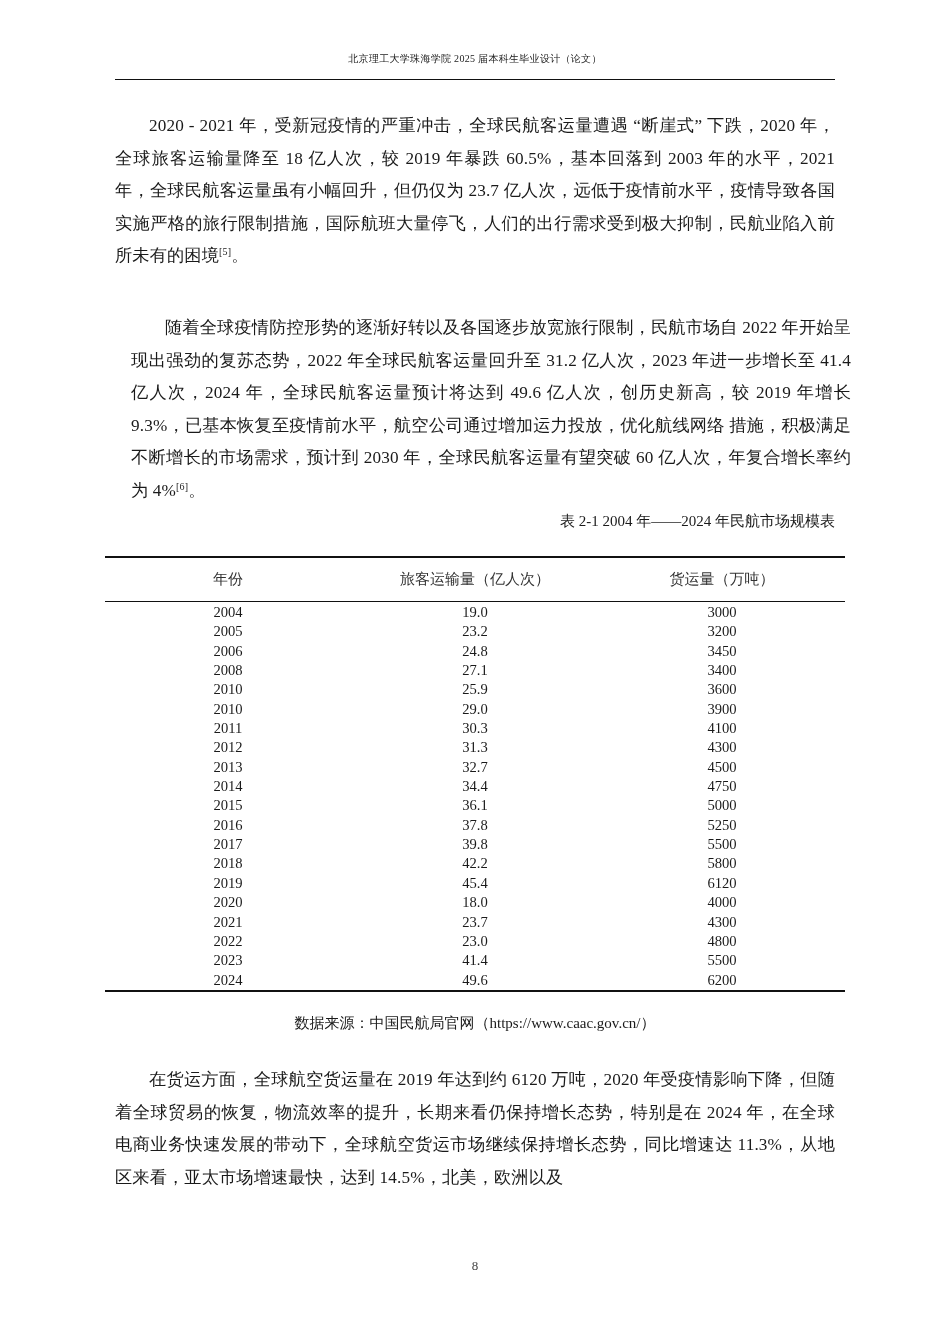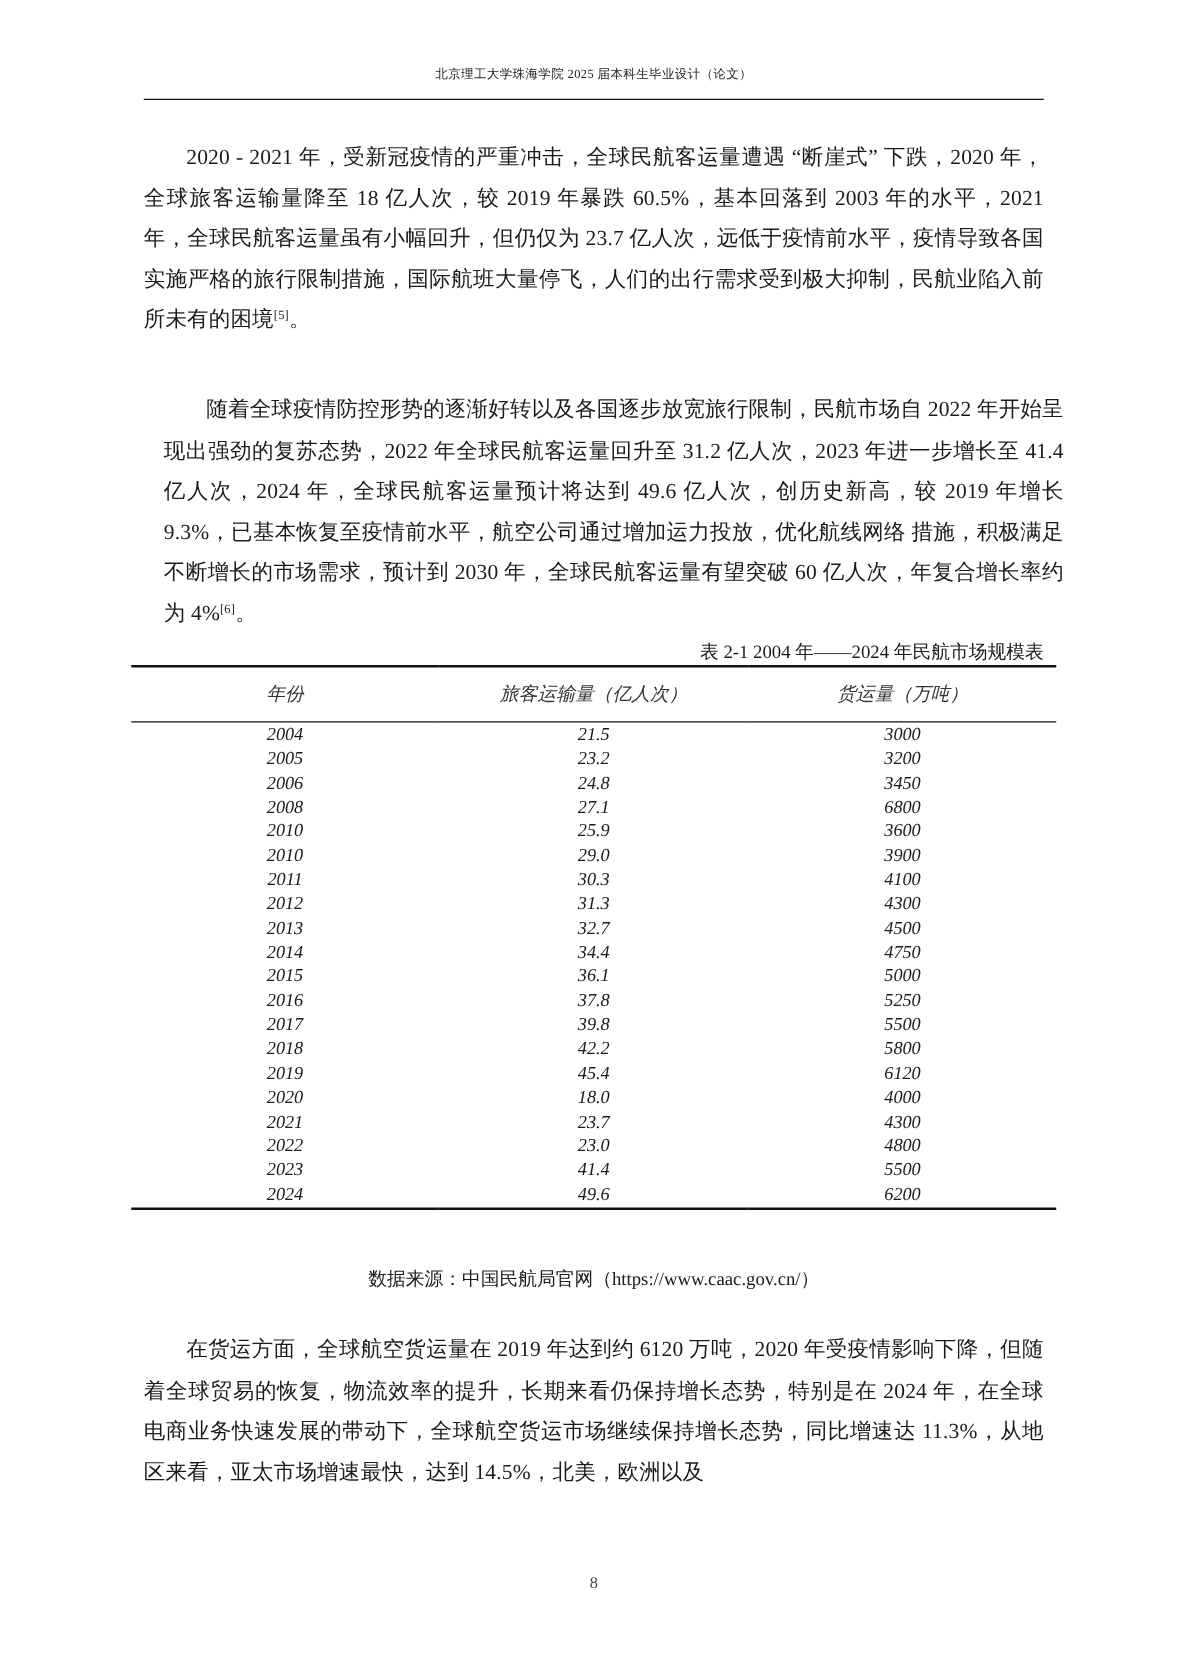--- a/index.html
+++ b/index.html
@@ -20,21 +20,21 @@
     position: absolute; left: 115px; width: 720px;
     font-size: 17.2px; line-height: 32.5px;
     text-indent: 34px; text-align: justify; letter-spacing: 0.15px;
   }
   .para sup { font-size: 10px; vertical-align: 6px; line-height: 0; }
   .caption {
     position: absolute; left: 115px; top: 512px; width: 720px;
     text-align: right; font-size: 15px;
   }
   .table-wrap {
-    position: absolute; left: 105px; top: 532px; width: 740px; font-style: italic;
+    position: absolute; left: 105px; top: 556px; width: 740px;
   }
   table {
     width: 100%; border-collapse: collapse;
     border-top: 2px solid #111; border-bottom: 2px solid #111;
     font-size: 14.6px;
   }
   thead th {
     font-weight: normal; height: 43px; padding: 0;
     border-bottom: 1.1px solid #111; font-size: 15px; color: #333;
   }
@@ -69,37 +69,37 @@
     <thead>
       <tr>
         <th class="col-year">年份</th>
         <th class="col-pass">旅客运输量（亿人次）</th>
         <th class="col-cargo">货运量（万吨）</th>
       </tr>
     </thead>
     <tbody id="table-body">
         <tr>
           <td>2004</td>
-          <td>21.5</td>
+          <td>19.0</td>
           <td>3000</td>
         </tr>
         <tr>
           <td>2005</td>
           <td>23.2</td>
           <td>3200</td>
         </tr>
         <tr>
           <td>2006</td>
           <td>24.8</td>
           <td>3450</td>
         </tr>
         <tr>
           <td>2008</td>
           <td>27.1</td>
-          <td>6800</td>
+          <td>3400</td>
         </tr>
         <tr>
           <td>2010</td>
           <td>25.9</td>
           <td>3600</td>
         </tr>
         <tr>
           <td>2010</td>
           <td>29.0</td>
           <td>3900</td>

